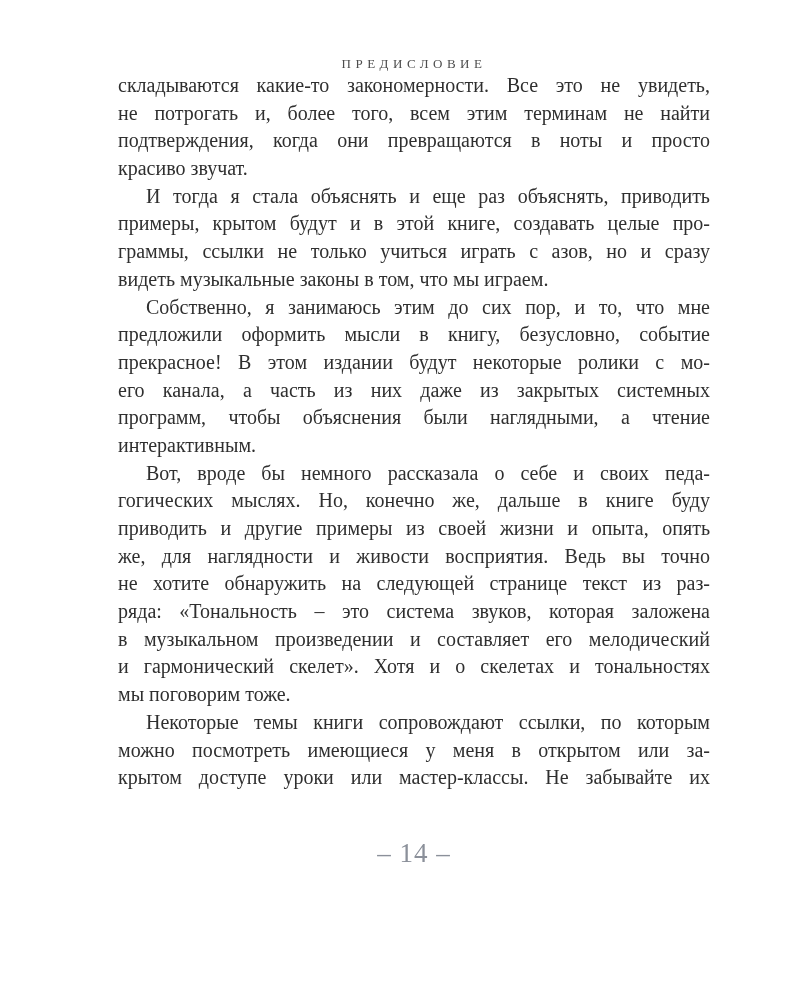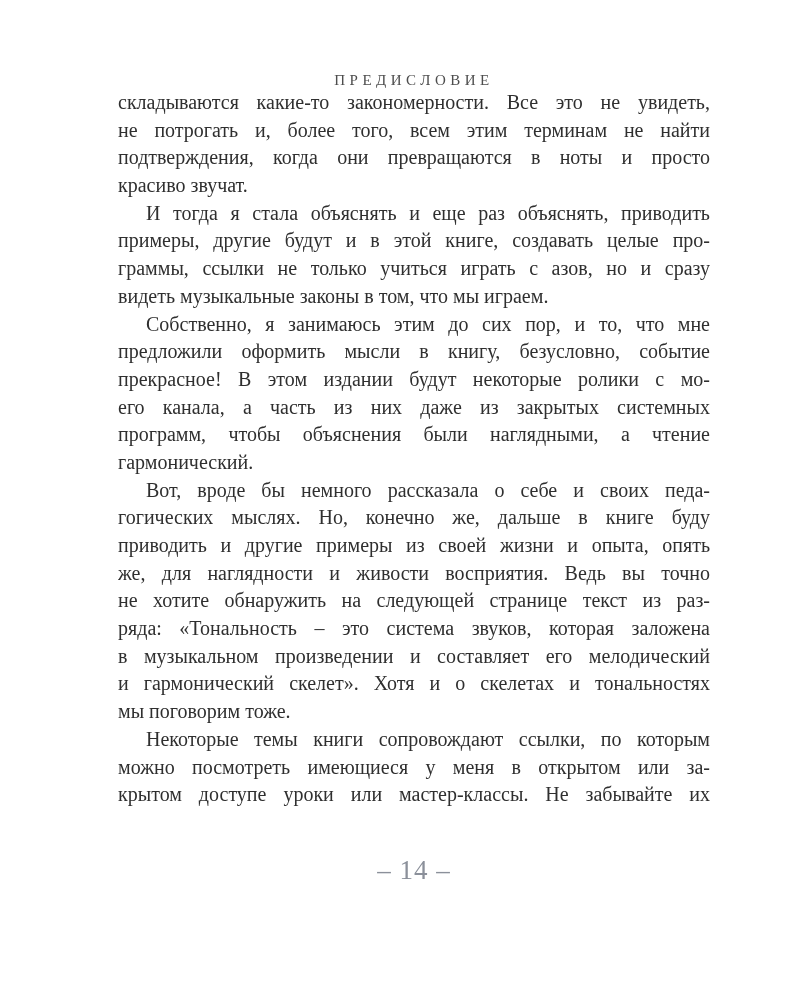--- a/index.html
+++ b/index.html
@@ -10,25 +10,25 @@
     font-family: "Liberation Serif", "DejaVu Serif", serif;
     overflow: hidden;
   }
   .book-page {
     position: relative;
     width: 800px;
     height: 1000px;
     background: #ffffff;
   }
   .running-head {
-    margin-top: 72px;
+    margin-top: 56px;
     margin-left: 118px;
     width: 592px;
     text-align: center;
-    font-size: 15px;
+    font-size: 13px;
     letter-spacing: 4.5px;
     color: #4d4d4d;
     font-weight: normal;
   }
   .text-block {
     margin-left: 118px;
     width: 592px;
     font-size: 20px;
     line-height: 27.7px;
     color: #2f2f2f;
@@ -60,31 +60,31 @@
 
   <div class="text-block">
       <div class="paragraph">
         <div class="line just">складываются какие-то закономерности. Все это не увидеть,</div>
         <div class="line just">не потрогать и, более того, всем этим терминам не найти</div>
         <div class="line just">подтверждения, когда они превращаются в ноты и просто</div>
         <div class="line flush">красиво звучат.</div>
       </div>
       <div class="paragraph">
         <div class="line just indent">И тогда я стала объяснять и еще раз объяснять, приводить</div>
-        <div class="line just">примеры, другие будут и в этой книге, создавать целые про-</div>
+        <div class="line just">примеры, крытом будут и в этой книге, создавать целые про-</div>
         <div class="line just">граммы, ссылки не только учиться играть с азов, но и сразу</div>
         <div class="line flush">видеть музыкальные законы в том, что мы играем.</div>
       </div>
       <div class="paragraph">
         <div class="line just indent">Собственно, я занимаюсь этим до сих пор, и то, что мне</div>
         <div class="line just">предложили оформить мысли в книгу, безусловно, событие</div>
         <div class="line just">прекрасное! В этом издании будут некоторые ролики с мо-</div>
         <div class="line just">его канала, а часть из них даже из закрытых системных</div>
         <div class="line just">программ, чтобы объяснения были наглядными, а чтение</div>
-        <div class="line flush">гармонический.</div>
+        <div class="line flush">интерактивным.</div>
       </div>
       <div class="paragraph">
         <div class="line just indent">Вот, вроде бы немного рассказала о себе и своих педа-</div>
         <div class="line just">гогических мыслях. Но, конечно же, дальше в книге буду</div>
         <div class="line just">приводить и другие примеры из своей жизни и опыта, опять</div>
         <div class="line just">же, для наглядности и живости восприятия. Ведь вы точно</div>
         <div class="line just">не хотите обнаружить на следующей странице текст из раз-</div>
         <div class="line just">ряда: «Тональность – это система звуков, которая заложена</div>
         <div class="line just">в музыкальном произведении и составляет его мелодический</div>
         <div class="line just">и гармонический скелет». Хотя и о скелетах и тональностях</div>

